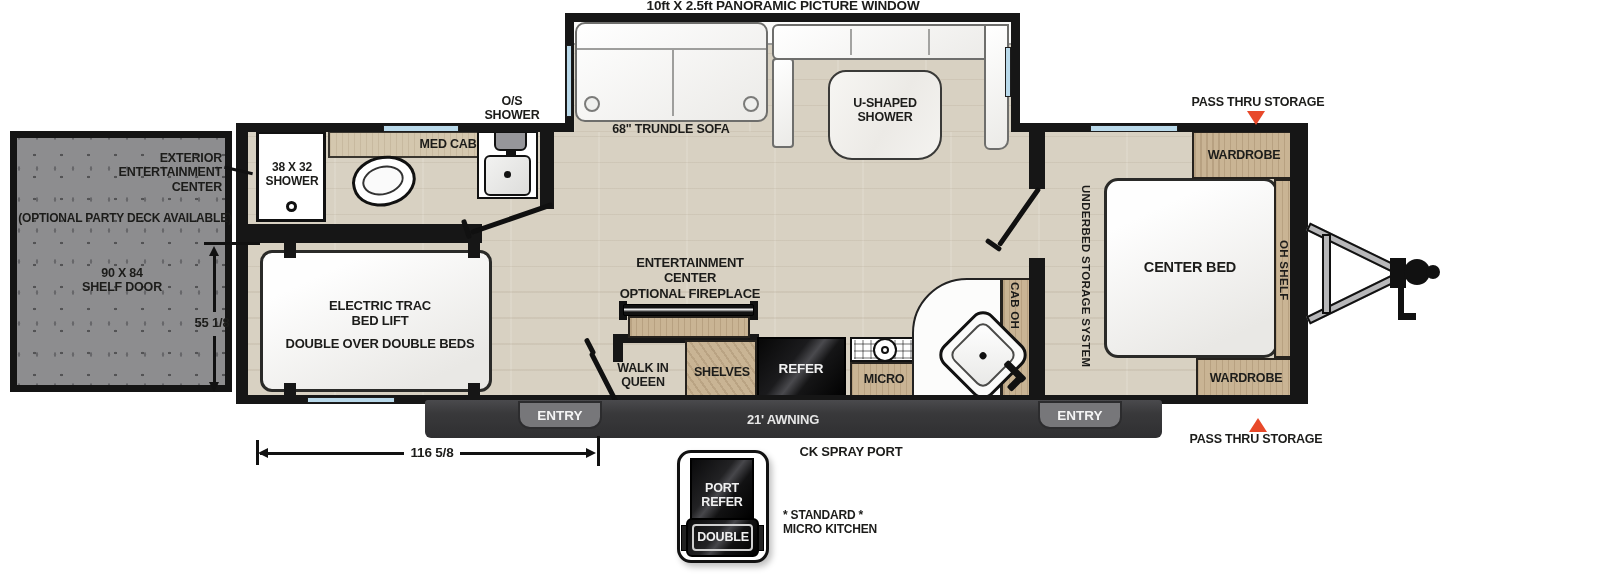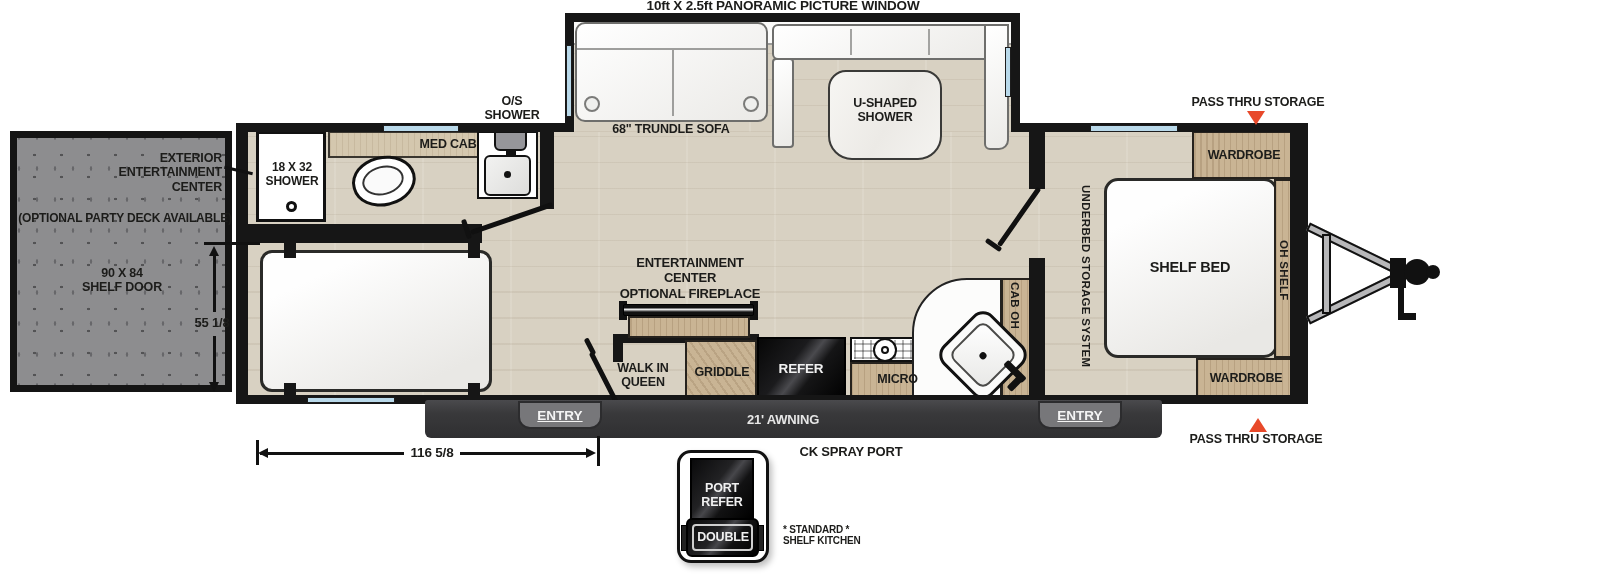--- a/index.html
+++ b/index.html
@@ -44,21 +44,21 @@
   .win  { position:absolute; background:#b9d9ea; border:1px solid #1d1d1d; }
   .door { position:absolute; background:#101010; height:5px; border-radius:2px; transform-origin:left center; }
   .lbl  { position:absolute; white-space:nowrap; text-align:center; transform:translateX(-50%);
           font-size:12.5px; line-height:1.14; letter-spacing:-0.2px; }
   .lbl.left  { transform:none; text-align:left; }
   .lbl.right { transform:none; text-align:right; }
   .lbl.w { color:#f1f1f1; }
   .vlbl { position:absolute; writing-mode:vertical-rl; white-space:nowrap;
           font-size:11.5px; letter-spacing:0.3px; }
   .badge { position:absolute; background:#77777a; border:2px solid #2c2c2e; border-radius:0 0 12px 12px;
-           color:#f4f4f4; font-size:13.5px; display:flex; align-items:center; justify-content:center;text-decoration:underline; }
+           color:#f4f4f4; font-size:13.5px; display:flex; align-items:center; justify-content:center; }
   .dimline { position:absolute; background:#111; }
   .tri { position:absolute; width:0; height:0; }
   .arr { position:absolute; width:0; height:0; }
 </style>
 </head>
 <body>
 
 <div id="plan">
 
   <div class="wood" style="left:246px;top:129px;width:1050px;height:268px;"></div>
@@ -197,21 +197,21 @@
   <div class="tri" style="left:1249px;top:418px;border-left:9px solid transparent;border-right:9px solid transparent;border-bottom:14px solid #E8492A;"></div>
 
   <div class="lbl" style="left:783px;top:-2px;font-size:13.5px;">10ft X 2.5ft PANORAMIC PICTURE WINDOW</div>
 
   <div class="lbl" style="left:512px;top:94px;">
     <span style="display:block">O/S</span>
     <span style="display:block">SHOWER</span>
   </div>
   <div class="lbl" style="left:448px;top:137px;">MED CAB</div>
   <div class="lbl" style="left:292px;top:161px;font-size:12px;">
-    <span style="display:block">18 X 32</span>
+    <span style="display:block">38 X 32</span>
     <span style="display:block">SHOWER</span>
   </div>
 
   <div class="lbl" style="left:671px;top:122px;">68" TRUNDLE SOFA</div>
   <div class="lbl" style="left:885px;top:96px;">
     <span style="display:block">U-SHAPED</span>
     <span style="display:block">SHOWER</span>
   </div>
 
   <div class="lbl right" style="left:92px;top:151px;width:130px;font-size:12.5px;">
@@ -219,51 +219,56 @@
     <span style="display:block">ENTERTAINMENT</span>
     <span style="display:block">CENTER</span>
   </div>
   <div class="lbl" style="left:125px;top:212px;font-size:12px;">(OPTIONAL PARTY DECK AVAILABLE)</div>
   <div class="lbl" style="left:122px;top:266px;">
     <span style="display:block">90 X 84</span>
     <span style="display:block">SHELF DOOR</span>
   </div>
   <div class="lbl" style="left:212px;top:316px;font-size:13px;">55 1/8</div>
 
+  <div class="lbl" style="left:380px;top:299px;font-size:13px;">
+    <span style="display:block">ELECTRIC TRAC</span>
+    <span style="display:block">BED LIFT</span>
+    <span style="display:block;margin-top:8px;">DOUBLE OVER DOUBLE BEDS</span>
+  </div>
 
   <div class="lbl" style="left:690px;top:256px;font-size:13px;">
     <span style="display:block">ENTERTAINMENT</span>
     <span style="display:block">CENTER</span>
     <span style="display:block;margin-top:1px;">OPTIONAL FIREPLACE</span>
   </div>
   <div class="lbl" style="left:643px;top:361px;">
     <span style="display:block">WALK IN</span>
     <span style="display:block">QUEEN</span>
   </div>
-  <div class="lbl" style="left:722px;top:365px;">GRIDDLE</div>
+  <div class="lbl" style="left:722px;top:365px;">SHELVES</div>
   <div class="lbl w" style="left:801px;top:361px;font-size:13.5px;">REFER</div>
-  <div class="lbl" style="left:884px;top:372px;padding-left:27px;">MICRO</div>
+  <div class="lbl" style="left:884px;top:372px;">MICRO</div>
   <div class="vlbl" style="left:1009px;top:282px;">CAB OH</div>
 
   <div class="vlbl" style="left:1080px;top:185px;">UNDERBED STORAGE SYSTEM</div>
-  <div class="lbl" style="left:1190px;top:259px;font-size:14.5px;">SHELF BED</div>
+  <div class="lbl" style="left:1190px;top:259px;font-size:14.5px;">CENTER BED</div>
   <div class="lbl" style="left:1244px;top:148px;">WARDROBE</div>
   <div class="lbl" style="left:1246px;top:371px;">WARDROBE</div>
   <div class="vlbl" style="left:1278px;top:240px;">OH SHELF</div>
 
   <div class="lbl" style="left:1258px;top:95px;">PASS THRU STORAGE</div>
   <div class="lbl" style="left:1256px;top:432px;">PASS THRU STORAGE</div>
 
   <div class="lbl" style="left:783px;top:413px;font-size:13px;color:#e6e6e6;">21' AWNING</div>
   <div class="lbl" style="left:432px;top:445px;font-size:13.5px;">116 5/8</div>
   <div class="lbl" style="left:851px;top:445px;font-size:13px;">CK SPRAY PORT</div>
 
   <div class="lbl w" style="left:722px;top:481px;">
     <span style="display:block">PORT</span>
     <span style="display:block">REFER</span>
   </div>
   <div class="lbl w" style="left:723px;top:530px;">DOUBLE</div>
-  <div class="lbl left" style="left:783px;top:524px;font-size:10px;">
+  <div class="lbl left" style="left:783px;top:509px;font-size:12px;">
     <span style="display:block">* STANDARD *</span>
-    <span style="display:block">SHELF KITCHEN</span>
+    <span style="display:block">MICRO KITCHEN</span>
   </div>
 
 </div>
 
 </body></html>

